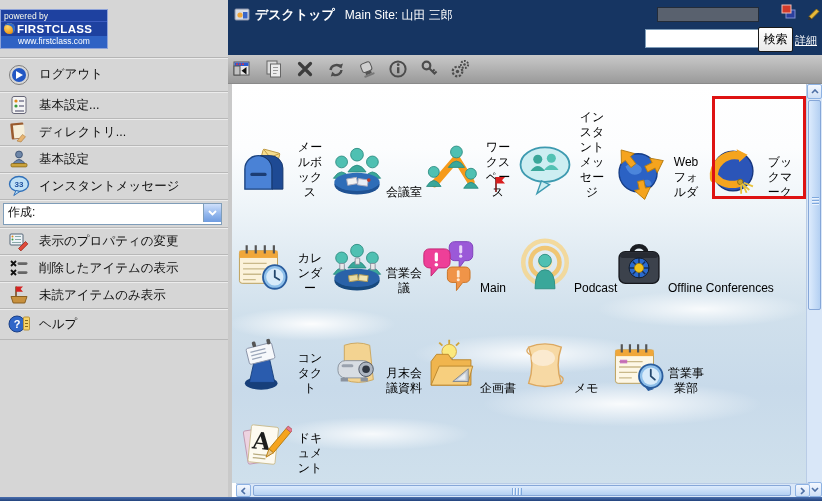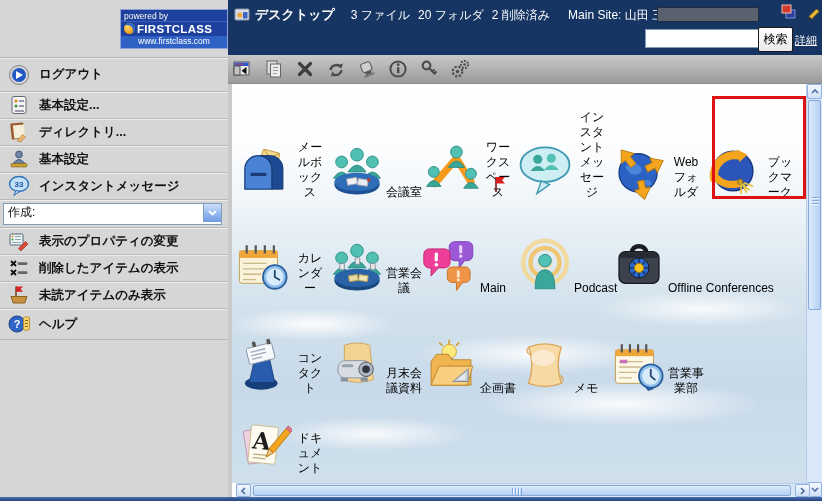--- a/index.html
+++ b/index.html
@@ -3,31 +3,31 @@
 <meta charset="utf-8">
 <style>
   html,body{margin:0;padding:0;}
   body{
     width:822px;height:501px;position:relative;overflow:hidden;
     font-family:"Liberation Sans","DejaVu Sans",sans-serif;
     background:#d6d6d6;
   }
   
   .sidebar{position:absolute;left:0;top:0;width:228px;height:497px;background:#d6d6d6;}
-  .logo-area{height:57px;display:flex;align-items:center;justify-content:flex-end;border-bottom:1px solid #b5b5b5;}
+  .logo-area{height:57px;display:flex;align-items:center;justify-content:flex-start;border-bottom:1px solid #b5b5b5;}
   .logo-badge{width:106px;background:#1e41a0;border:1px solid #8fa3d8;color:#fff;cursor:pointer;}
   .logo-top{font-size:8.5px;padding:1px 3px 0 3px;color:#fdfdee;border-bottom:1px solid #3c5cc0;}
   .logo-brand{display:flex;align-items:center;gap:2px;padding:1px 3px;font-weight:bold;font-size:11.5px;letter-spacing:.3px;}
   .logo-globe{width:11px;height:11px;border-radius:50%;background:radial-gradient(circle at 35% 35%,#ffd76a,#f09c1c 65%,#b86c08);box-shadow:inset -2px 2px 0 #2a6ad0;flex:0 0 auto;}
   .logo-url{font-size:8.5px;padding:0 3px 2px 3px;background:#2f62c4;color:#fff;text-align:center;}
   .side-item{height:26px;display:flex;align-items:center;gap:9px;padding-left:8px;
     border-bottom:1px solid #b8b8b8;box-shadow:inset 0 1px 0 #ececec;cursor:pointer;}
   .side-item.tall{height:33px;}
   .side-item.help{height:30px;}
-  .side-label{font-size:12.5px;color:#111;white-space:nowrap;font-weight:bold;}
+  .side-label{font-size:12.5px;color:#111;white-space:nowrap;}
   .side-ico{width:22px;height:22px;flex:0 0 auto;display:flex;align-items:center;justify-content:center;}
   .combo-row{height:27px;display:flex;align-items:center;padding:0 6px 0 3px;border-bottom:1px solid #b8b8b8;box-shadow:inset 0 1px 0 #ececec;}
   .combo{flex:1;height:20px;background:#fff;border:1px solid #7f9db9;display:flex;align-items:flex-start;justify-content:space-between;cursor:pointer;}
   .combo-label{font-size:12px;color:#111;padding-left:4px;}
   .combo-btn{width:17px;height:18px;margin:0;background:linear-gradient(#cfe0fb,#8fb4ec 60%,#6f9ce0);border-left:1px solid #7f9db9;display:flex;align-items:center;justify-content:center;}
   .side-fill{flex:1;}
   
   .topbar{position:absolute;left:228px;top:0;width:594px;height:55px;background:#163562;color:#fff;padding-left:36px;}
   .tb-row1{position:absolute;left:6px;top:6px;display:flex;align-items:center;}
   .tb-title{font-size:13px;font-weight:bold;margin-left:5px;white-space:nowrap;}
@@ -229,23 +229,20 @@
   <header class="topbar">
     <div class="tb-row1">
       <span>
         <svg width="16" height="16">
             <rect x="1" y="2" width="14" height="11" rx="1" fill="#d8dce6" stroke="#8a93a8"></rect>
             <circle cx="6" cy="8" r="2.6" fill="#f0a73a"></circle>
             <rect x="9" y="5" width="4.5" height="6.5" fill="#3a66c8"></rect>
           </svg>
       </span>
       <span class="tb-title">デスクトップ</span>
-      <span class="tb-counts">
-        <span>3 ファイル</span><span>20 フォルダ</span><span>2 削除済み</span>
-      </span>
       <span class="tb-site">Main Site: 山田 三郎</span>
     </div>
     <div class="status-field"></div>
     <span class="tb-ico squares">
       <svg width="16" height="16">
           <rect x="5" y="6" width="9" height="8" fill="#2a3f9e" stroke="#7f8fd0"></rect>
           <rect x="1" y="1" width="9" height="8" fill="#d23a2a" stroke="#f0c0b8"></rect>
         </svg>
     </span>
     <span class="tb-ico pen">

